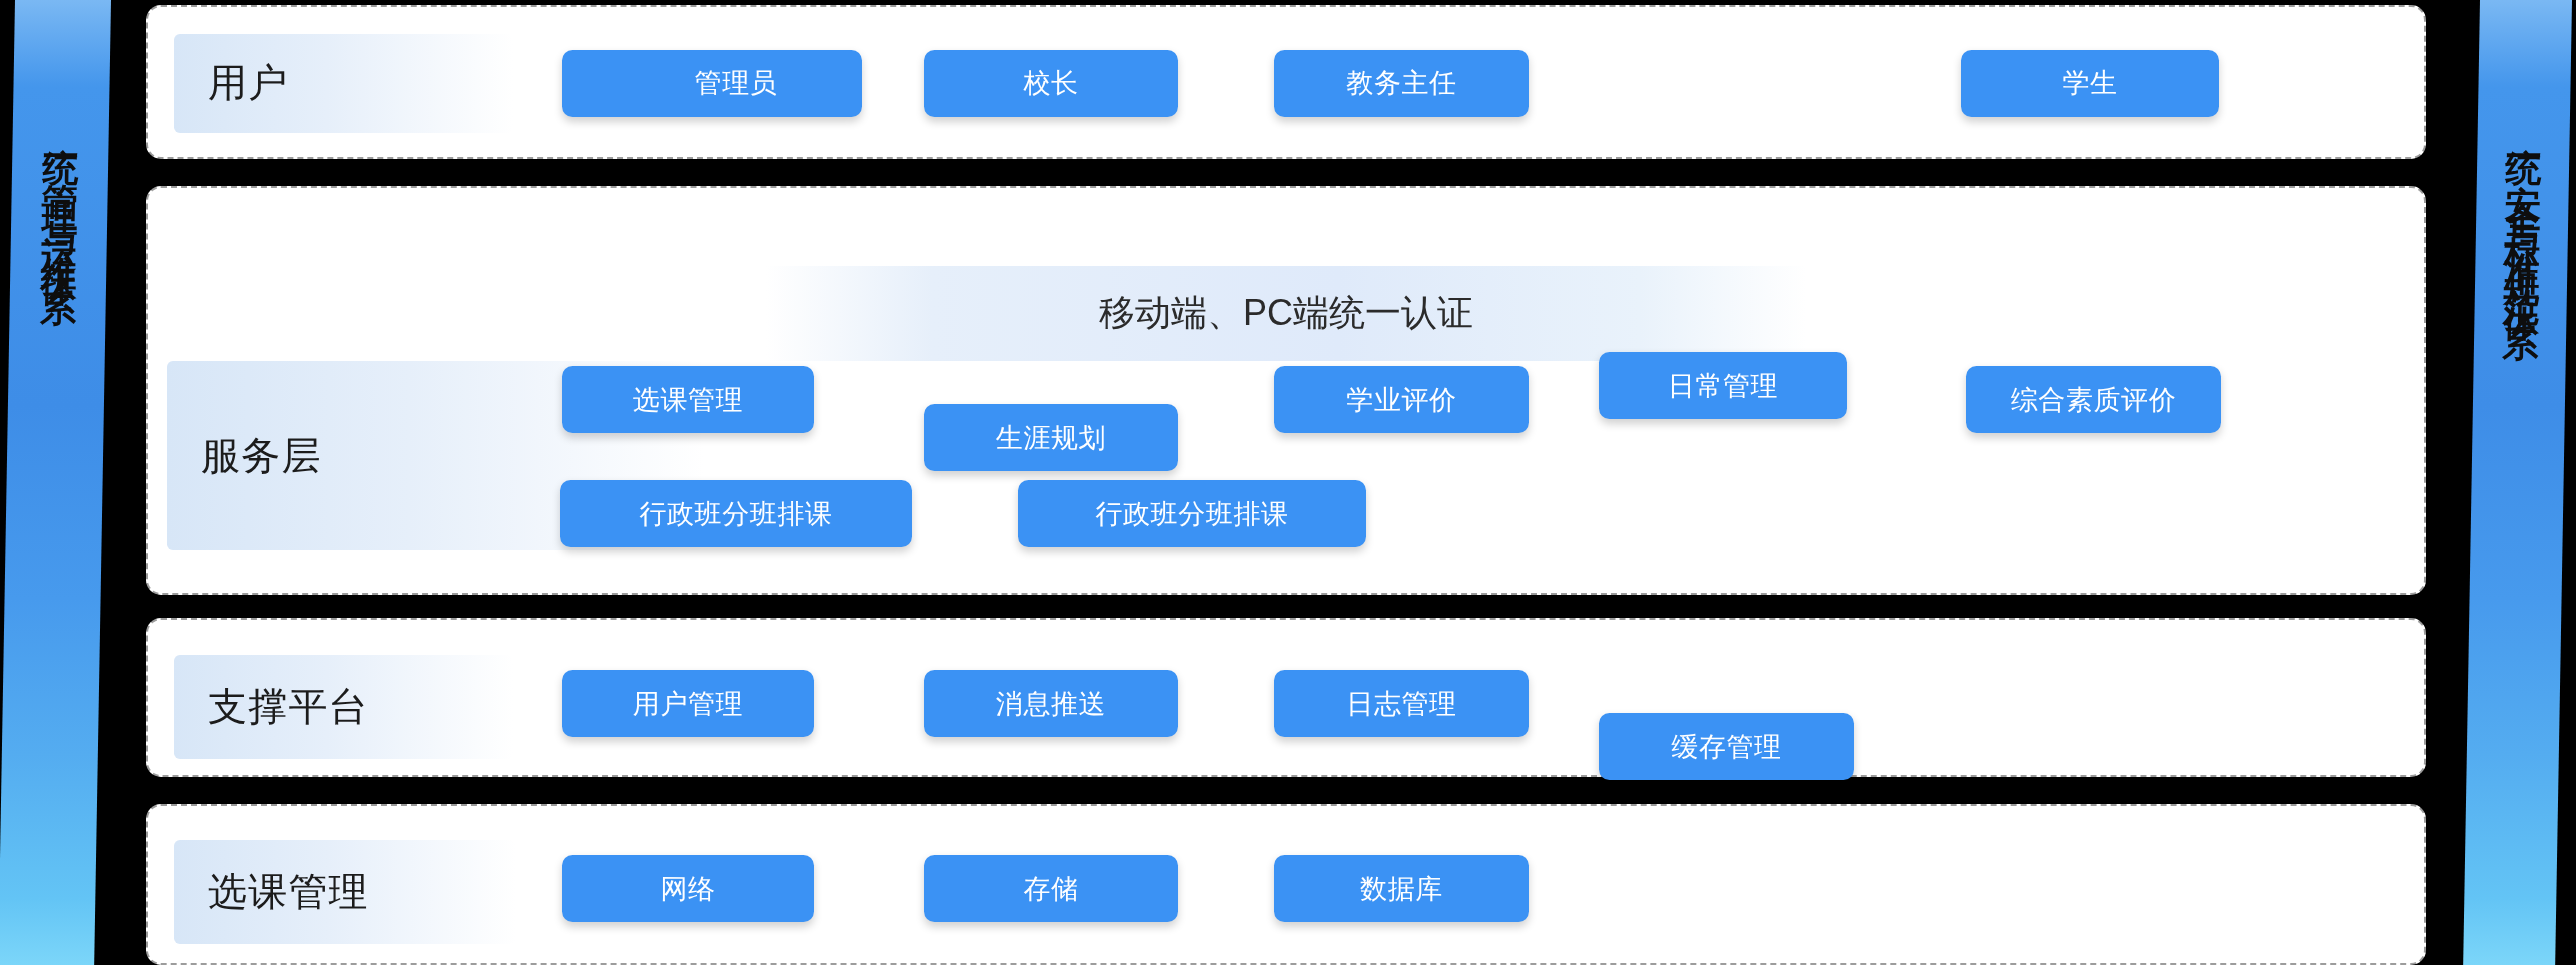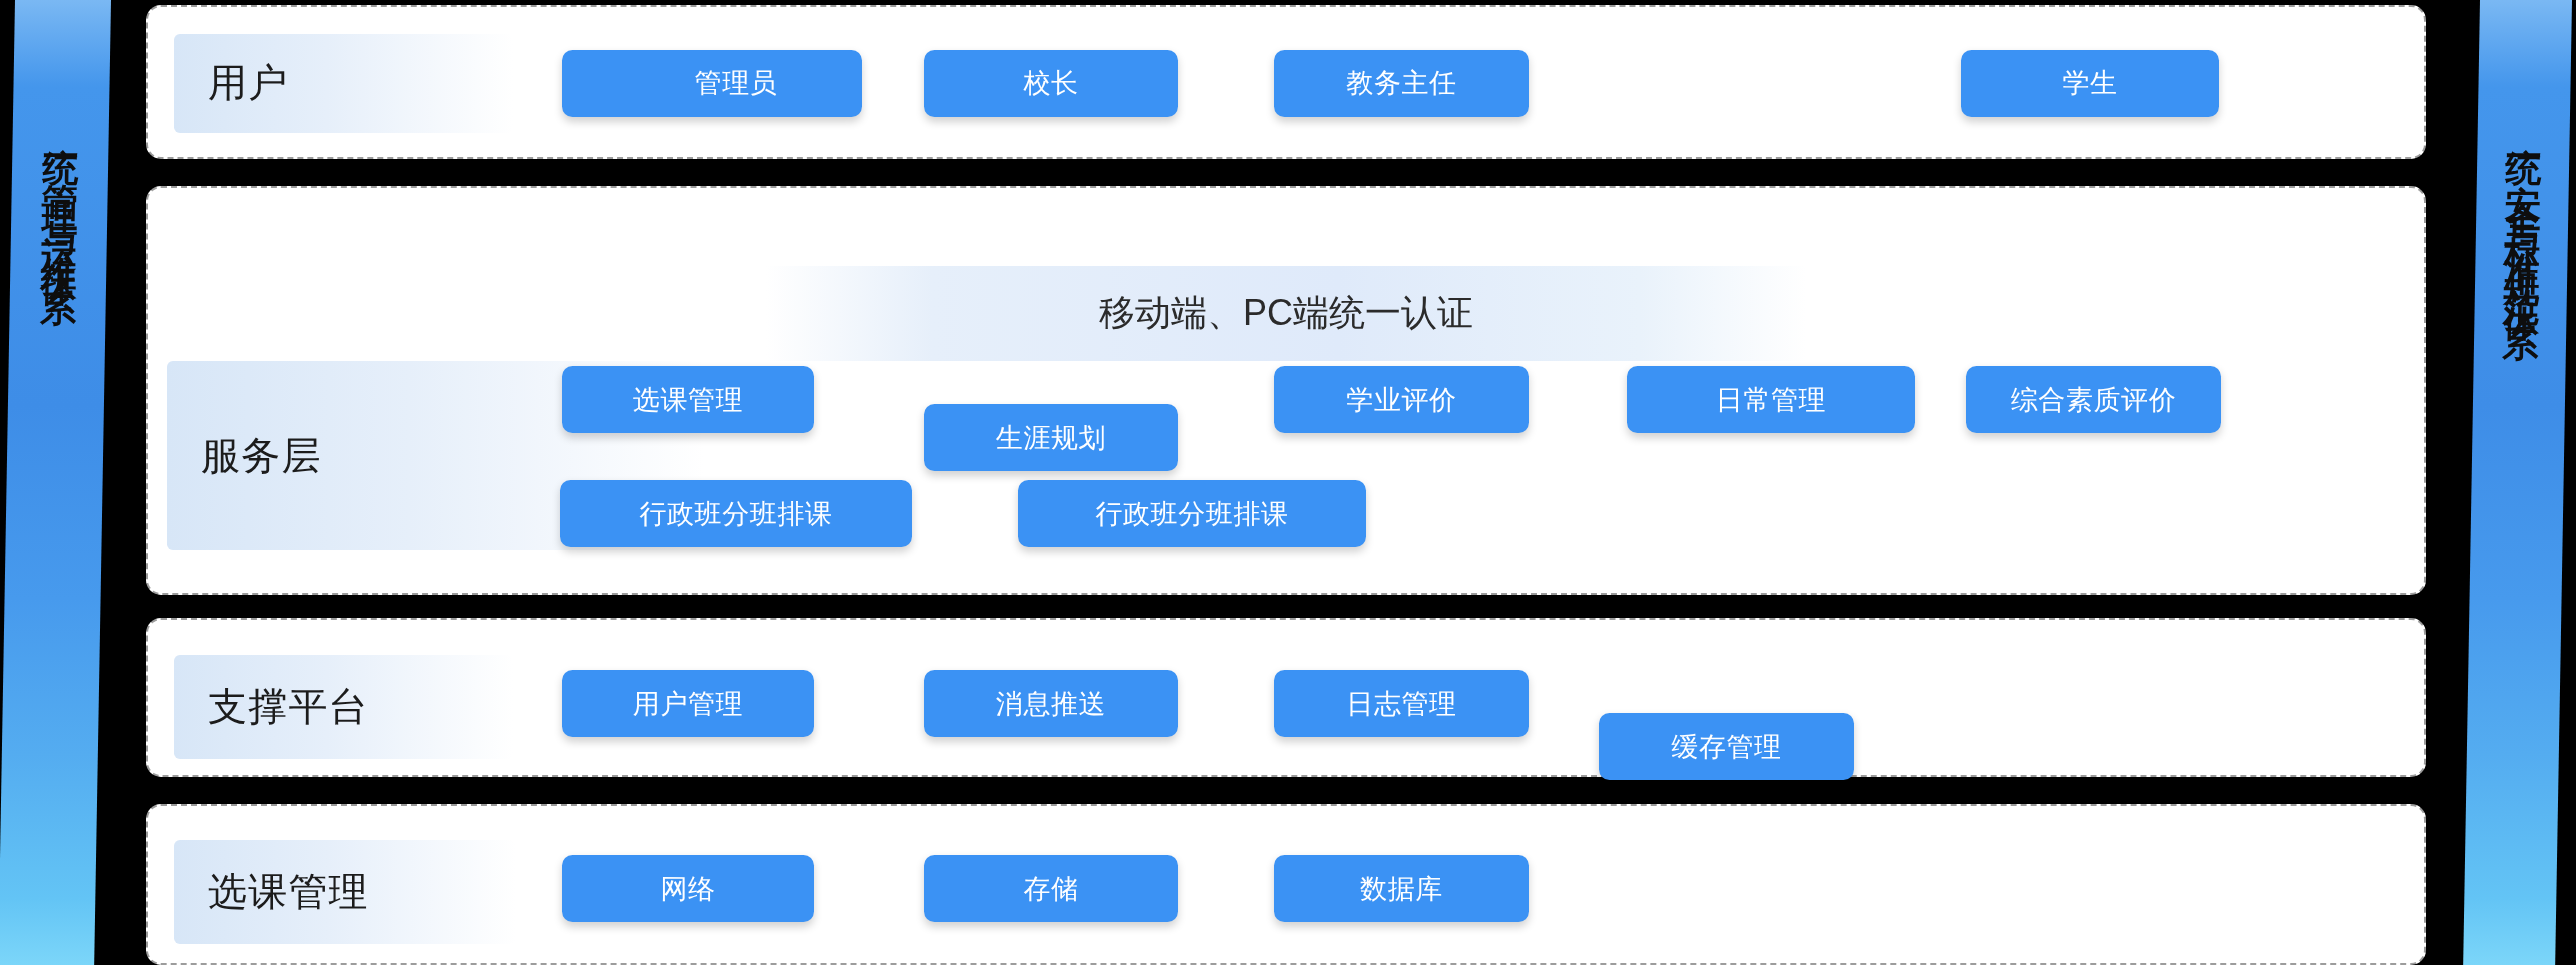--- a/index.html
+++ b/index.html
@@ -78,21 +78,21 @@
   .u0{left:414px;top:43px;width:252px;padding-left:48px;}
   .u1{left:776px;top:43px;width:254px;}
   .u2{left:1126px;top:43px;width:255px;}
   .u3{left:1451px;top:43px;width:255px;}
   .u4{left:1813px;top:43px;width:258px;}
 
   
   .s0{left:414px;top:178px;width:252px;}
   .s1{left:776px;top:192px;width:254px;margin-top:24px;}
   .s2{left:1126px;top:178px;width:255px;}
-  .s3{left:1451px;top:178px;width:288px;margin-left:28px;}
+  .s3{left:1451px;top:164px;width:248px;}
   .s4{left:1818px;top:178px;width:255px;}
   
   .s5{left:412px;top:292px;width:352px;}
   .s6{left:870px;top:292px;width:348px;}
 
   
   .p0{left:414px;top:50px;width:252px;}
   .p1{left:776px;top:50px;width:254px;}
   .p2{left:1126px;top:50px;width:255px;}
   .p3{left:1451px;top:50px;width:255px;margin-top:43px;}

